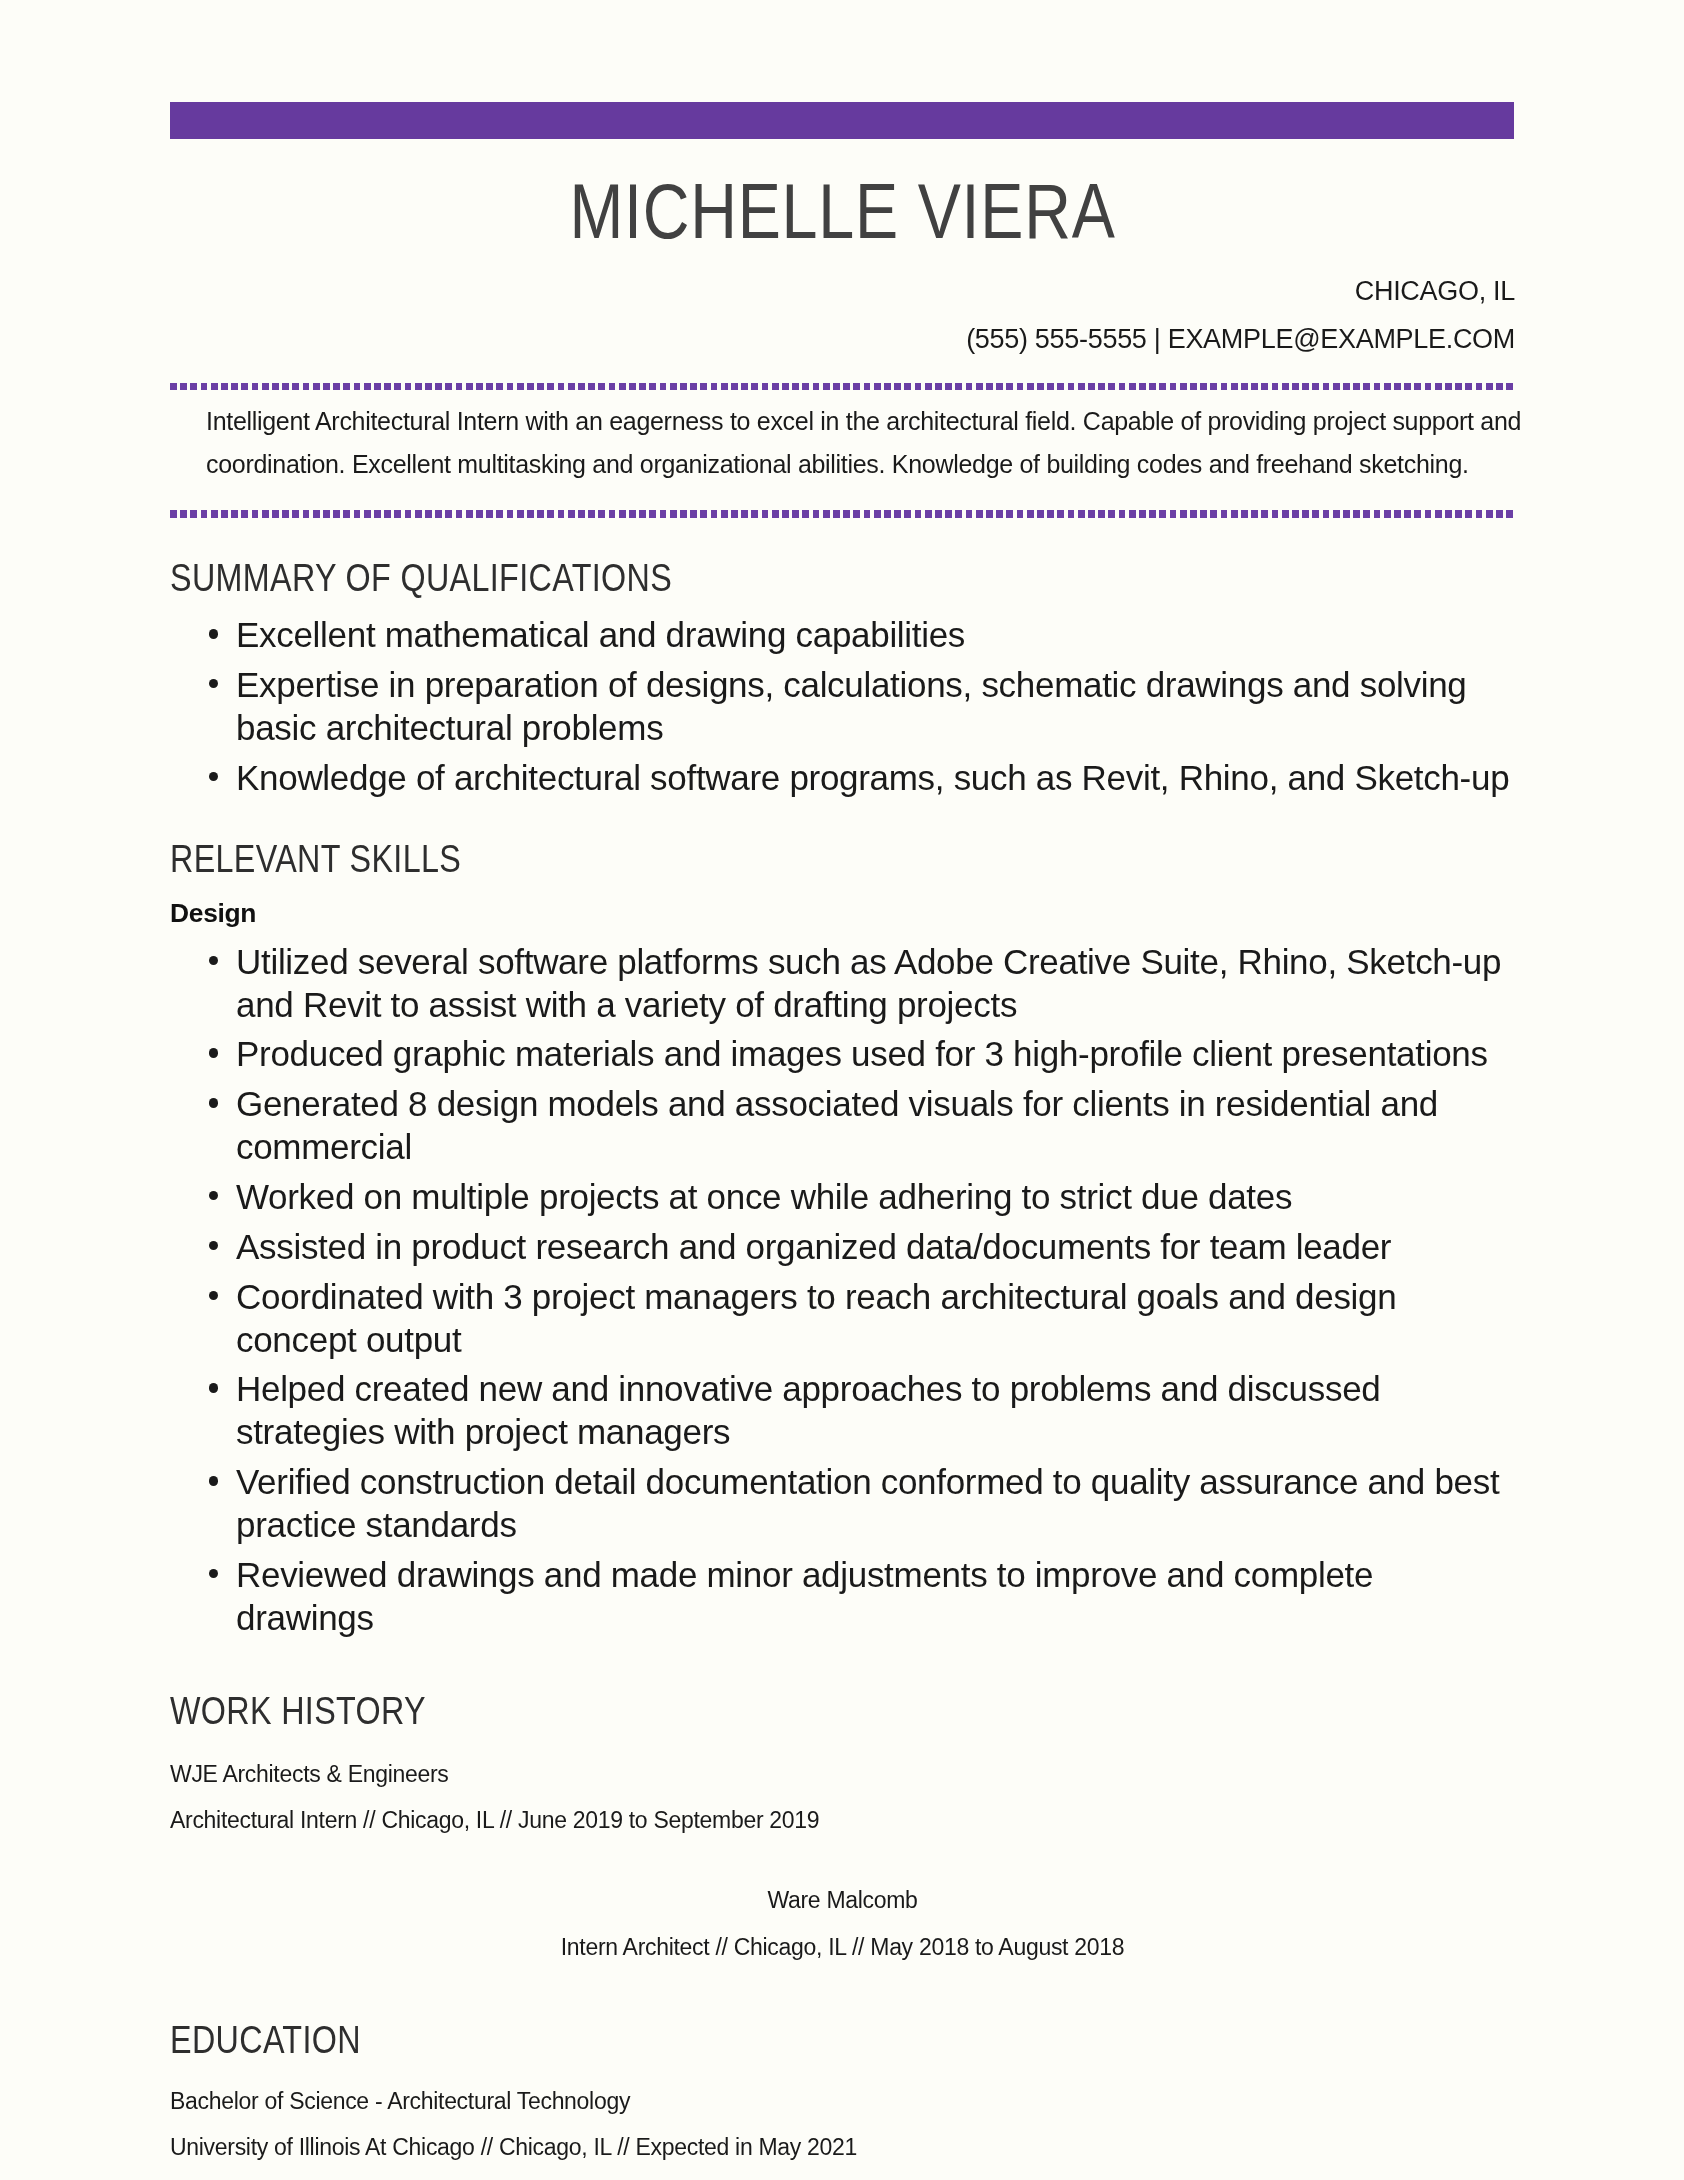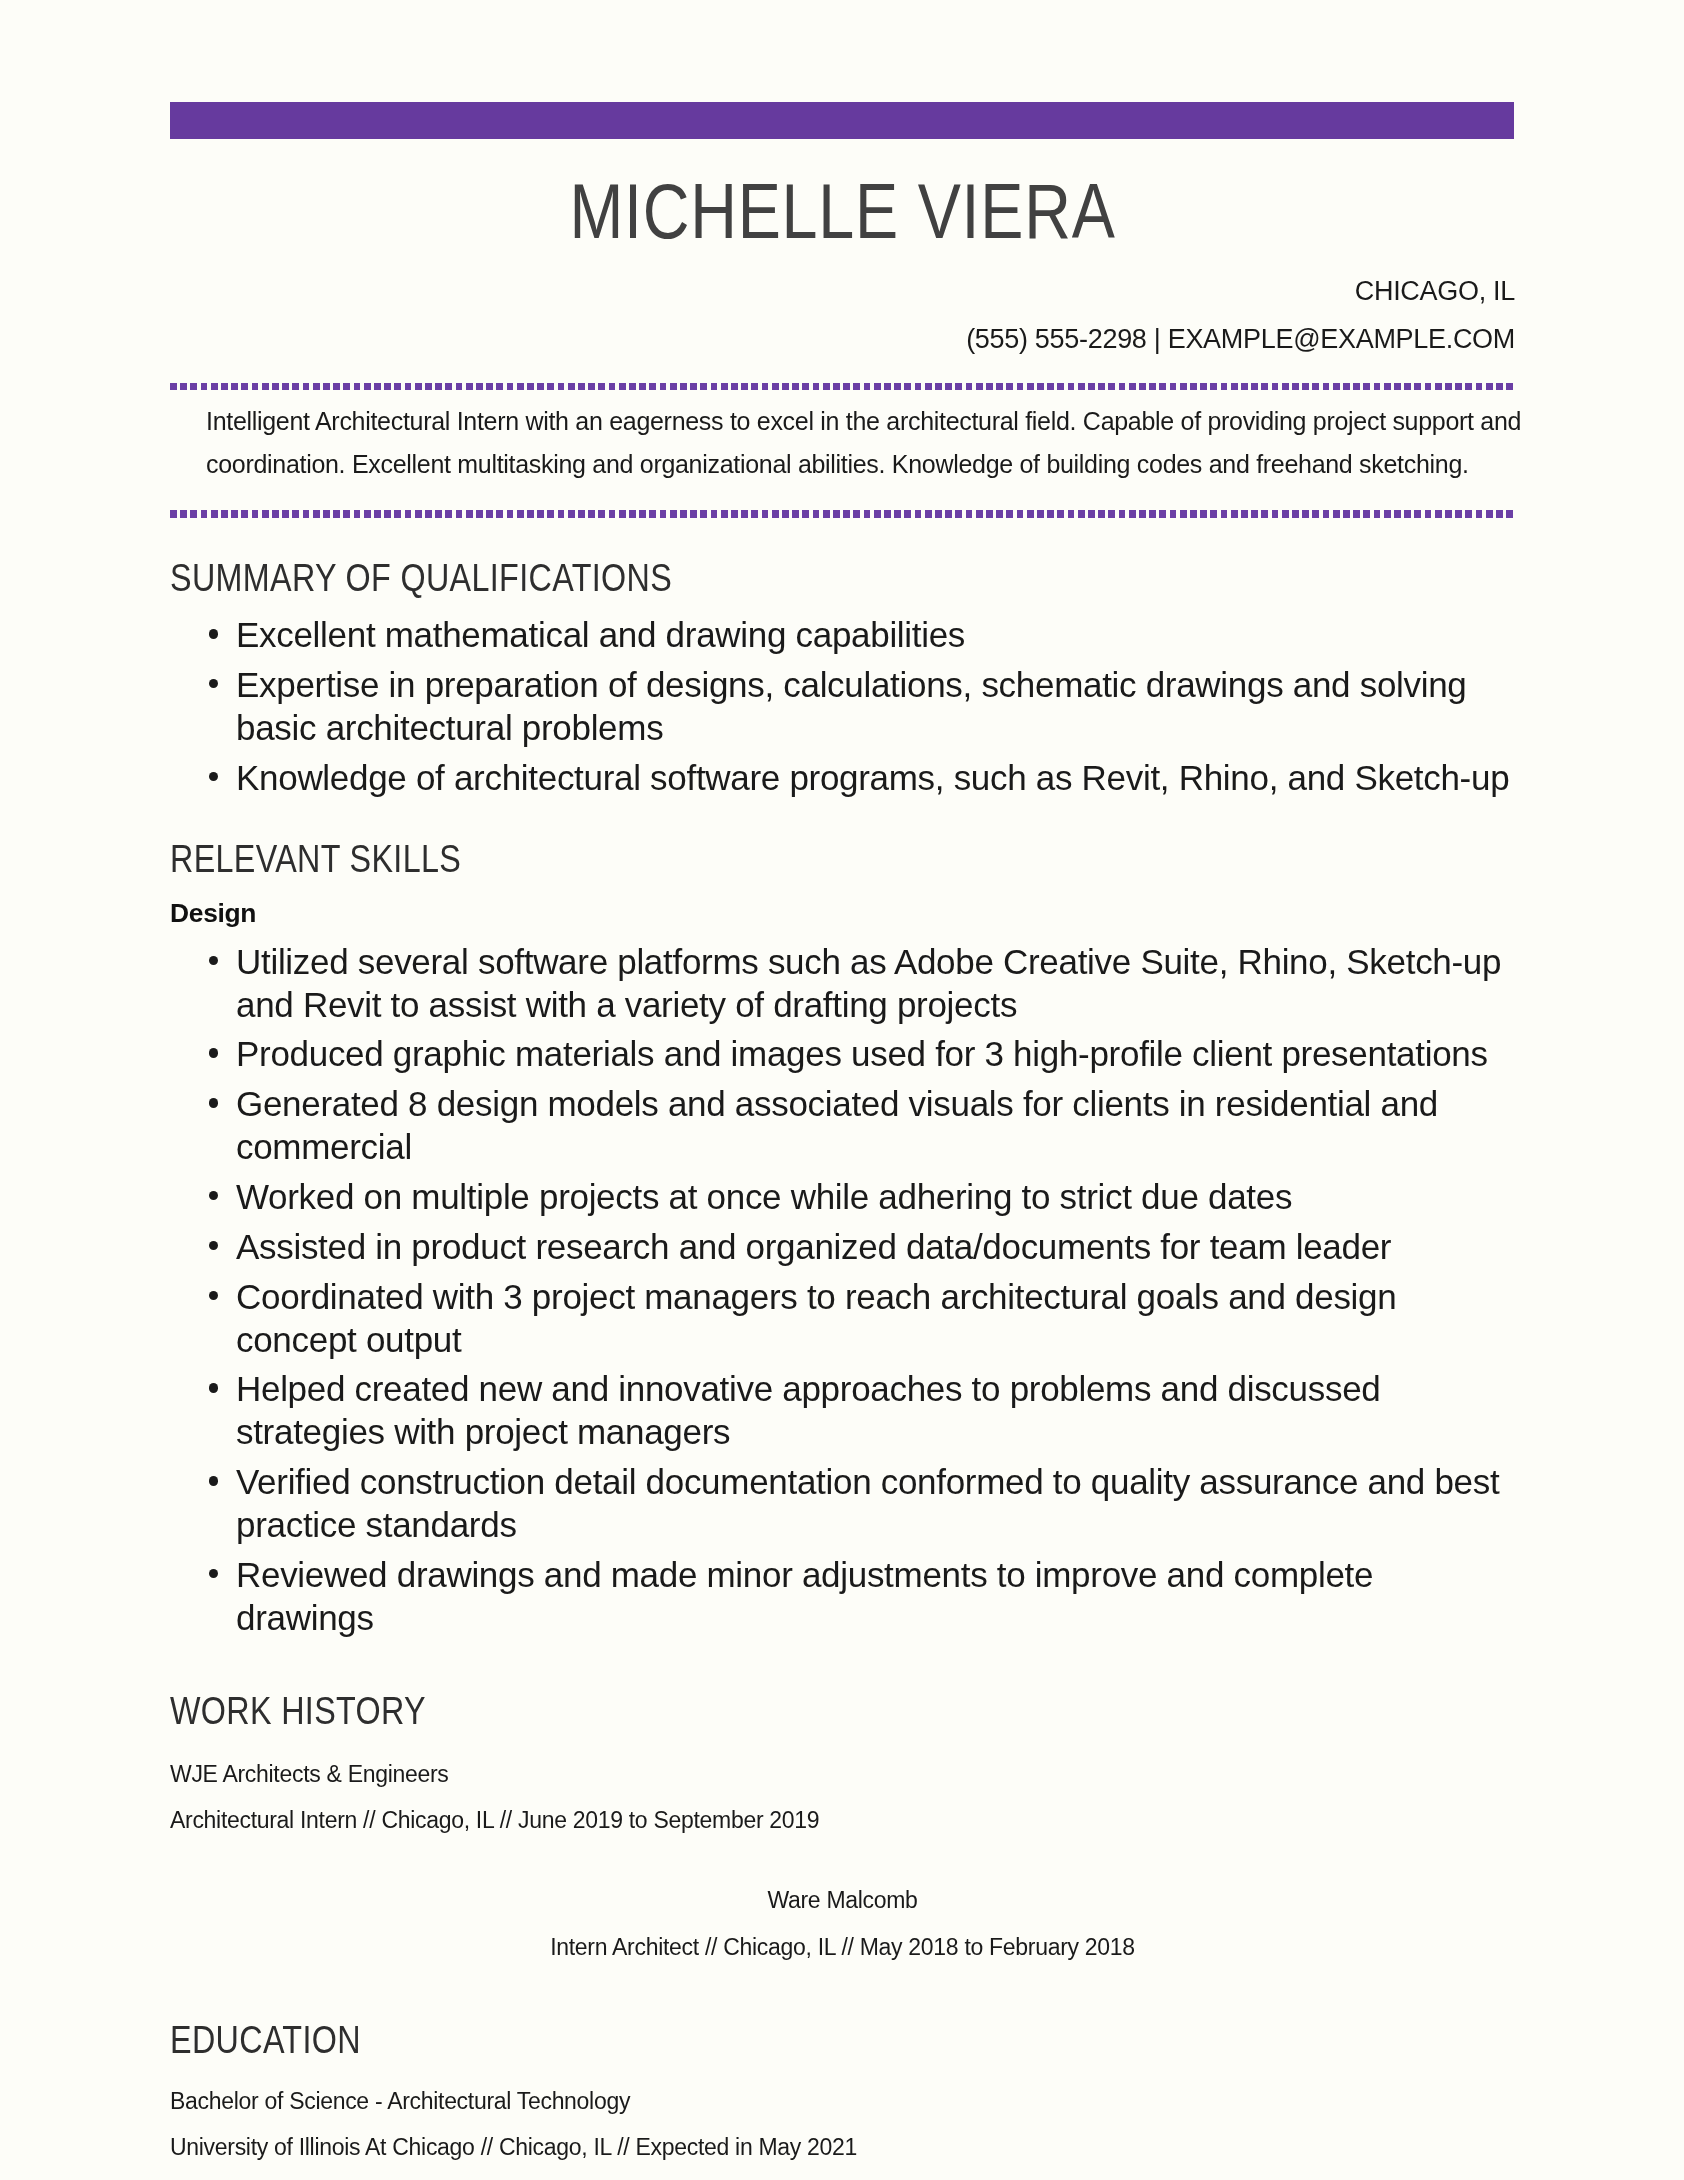--- a/index.html
+++ b/index.html
@@ -116,21 +116,21 @@
 </head>
 <body>
 
 <div class="page">
 
   <div class="accent-bar"></div>
 
   <h1 class="name">MICHELLE VIERA</h1>
 
   <div class="center-line location-line">CHICAGO, IL</div>
-  <div class="center-line contact-line">(555) 555-2298 | EXAMPLE@EXAMPLE.COM</div>
+  <div class="center-line contact-line">(555) 555-5555 | EXAMPLE@EXAMPLE.COM</div>
 
   <div class="dotted-divider"></div>
 
   <p class="summary-paragraph">Intelligent Architectural Intern with an eagerness to excel in the architectural field. Capable of providing project support and coordination. Excellent multitasking and organizational abilities. Knowledge of building codes and freehand sketching.</p>
 
   <div class="dotted-divider second"></div>
 
   <section>
     <h2 class="section-title qualifications-title">SUMMARY OF QUALIFICATIONS</h2>
     <ul class="bullet-list">
@@ -166,21 +166,21 @@
   <section>
     <h2 class="section-title work-title">WORK HISTORY</h2>
 
     <div class="job-entry">
       <div class="company-name">WJE Architects &amp; Engineers</div>
       <div class="job-detail">Architectural Intern  //  Chicago, IL  //  June 2019 to September 2019</div>
     </div>
 
     <div class="job-entry">
       <div class="company-name">Ware Malcomb</div>
-      <div class="job-detail">Intern Architect  //  Chicago, IL  //  May 2018 to February 2018</div>
+      <div class="job-detail">Intern Architect  //  Chicago, IL  //  May 2018 to August 2018</div>
     </div>
   </section>
 
   <section>
     <h2 class="section-title education-title">EDUCATION</h2>
     <div class="degree-line">Bachelor of Science - Architectural Technology</div>
     <div class="education-detail">University of Illinois At Chicago  //   Chicago, IL  //  Expected in May 2021</div>
   </section>
 
 </div>

